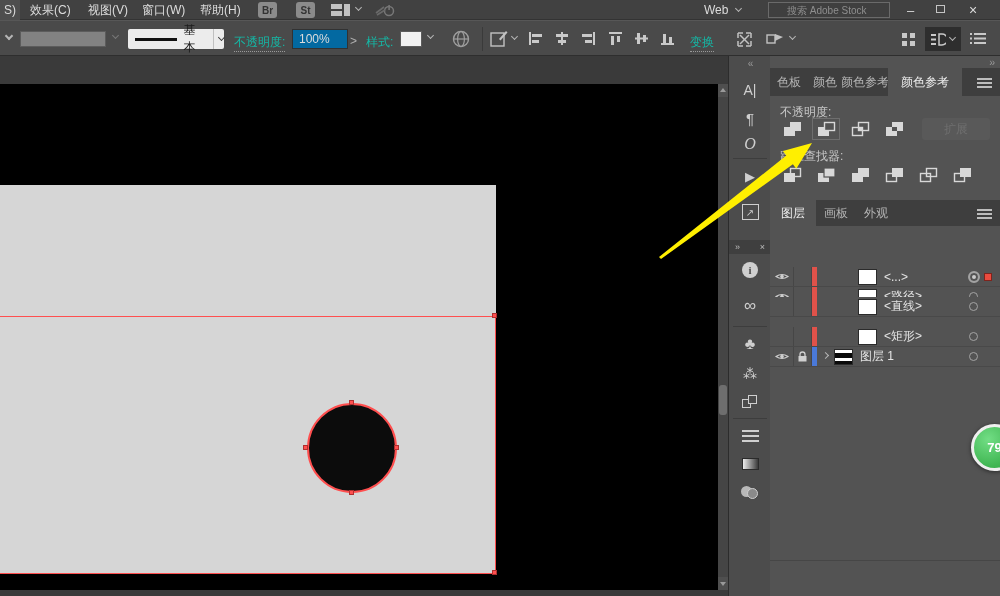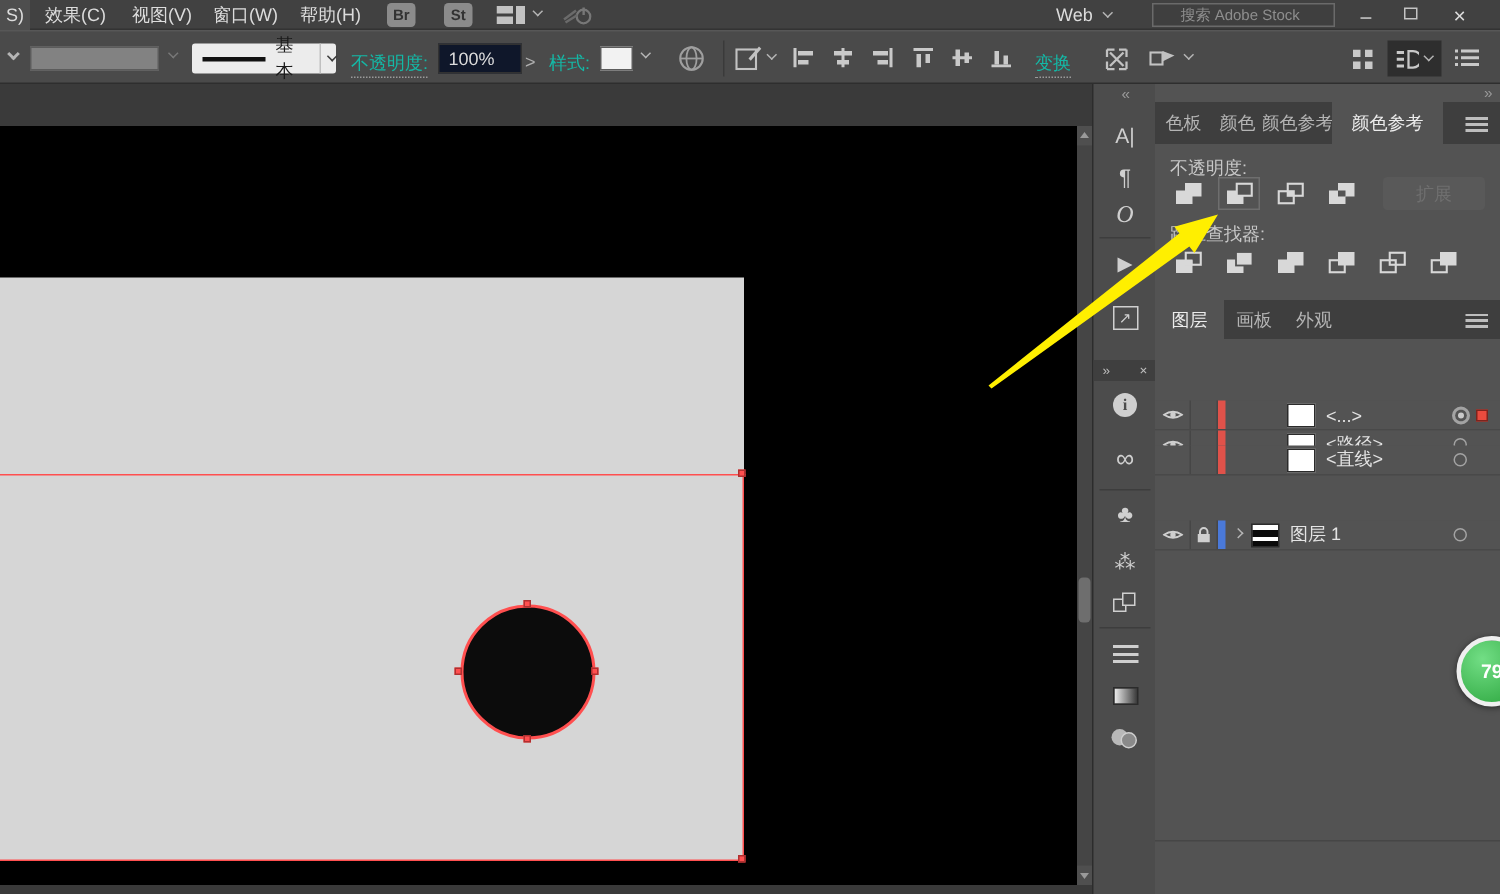--- a/index.html
+++ b/index.html
@@ -94,21 +94,21 @@
     <span class="cv abs" style="left:6px;top:15px"></span>
     <div class="abs" style="left:20px;top:10px;width:86px;height:16px;background:#828282;border:1px solid #5c5c5c"></div>
     <span class="cv sm dim abs" style="left:113px;top:15px"></span>
     <div class="abs flex" style="left:128px;top:8px;width:96px;height:20px;background:#ececec;border-radius:2px">
       <span style="display:inline-block;width:44px;height:3px;background:#111;margin-left:7px"></span>
       <span style="color:#1a1a1a;margin-left:7px;font-size:12px">基本</span>
       <span style="width:1px;height:20px;background:#c0c0c0;margin-left:7px"></span>
       <span class="cv sm dark" style="margin-left:5px"></span>
     </div>
     <span class="cb-lbl" style="left:234px;top:13px;border-bottom:1px dotted #9a9a9a">不透明度:</span>
-    <div class="abs flex" style="left:292px;top:8px;width:56px;height:20px;background:#0f172a;border:1px solid #323232">
+    <div class="abs flex" style="left:292px;top:8px;width:56px;height:20px;background:#0369a1;border:1px solid #323232">
       <span style="margin-left:6px;color:#dcdcdc">100%</span>
     </div>
     <span class="cb-lbl" style="left:350px;top:13px;color:#b0b0b0">&gt;</span>
     <span class="cb-lbl" style="left:366px;top:13px">样式:</span>
     <div class="abs" style="left:400px;top:10px;width:22px;height:16px;background:#f2f2f2;border:1px solid #5c5c5c"></div>
     <span class="cv sm abs" style="left:428px;top:15px"></span>
     <svg class="abs" style="left:452px;top:9px" width="18" height="18">
         <circle cx="9" cy="9" r="7.5" fill="none" stroke="#9f9f9f" stroke-width="1.4"></circle>
         <ellipse cx="9" cy="9" rx="3.4" ry="7.5" fill="none" stroke="#9f9f9f" stroke-width="1.2"></ellipse>
         <line x1="1.5" y1="9" x2="16.5" y2="9" stroke="#9f9f9f" stroke-width="1.2"></line>
@@ -387,20 +387,30 @@
       <span class="c-eye"></span>
       <span class="c-lock"></span>
       <span class="c-bar" style="background:#e0524a"></span>
       <span class="c-chev"></span>
         <span class="c-ind"></span>
       <span class="thumb"></span>
       <span class="lbl">&lt;直线&gt;</span>
       <span class="tgt"></span>
     </div>
 
+    <div class="lr" style="top:271px">
+      <span class="c-eye"></span>
+      <span class="c-lock"></span>
+      <span class="c-bar" style="background:#e0524a"></span>
+      <span class="c-chev"></span>
+        <span class="c-ind"></span>
+      <span class="thumb"></span>
+      <span class="lbl">&lt;矩形&gt;</span>
+      <span class="tgt"></span>
+    </div>
 
     <div class="lr" style="top:291px">
       <span class="c-eye">
           <svg class="eye-svg" width="14" height="9">
             <path d="M1 4.5 Q7 0.5 13 4.5 Q7 8.5 1 4.5 Z" fill="none" stroke="#cfcfcf" stroke-width="1.2"></path>
             <circle cx="7" cy="4.5" r="1.8" fill="#cfcfcf"></circle>
           </svg>
         </span>
       <span class="c-lock">
           <svg class="lock-svg" width="9" height="11">

